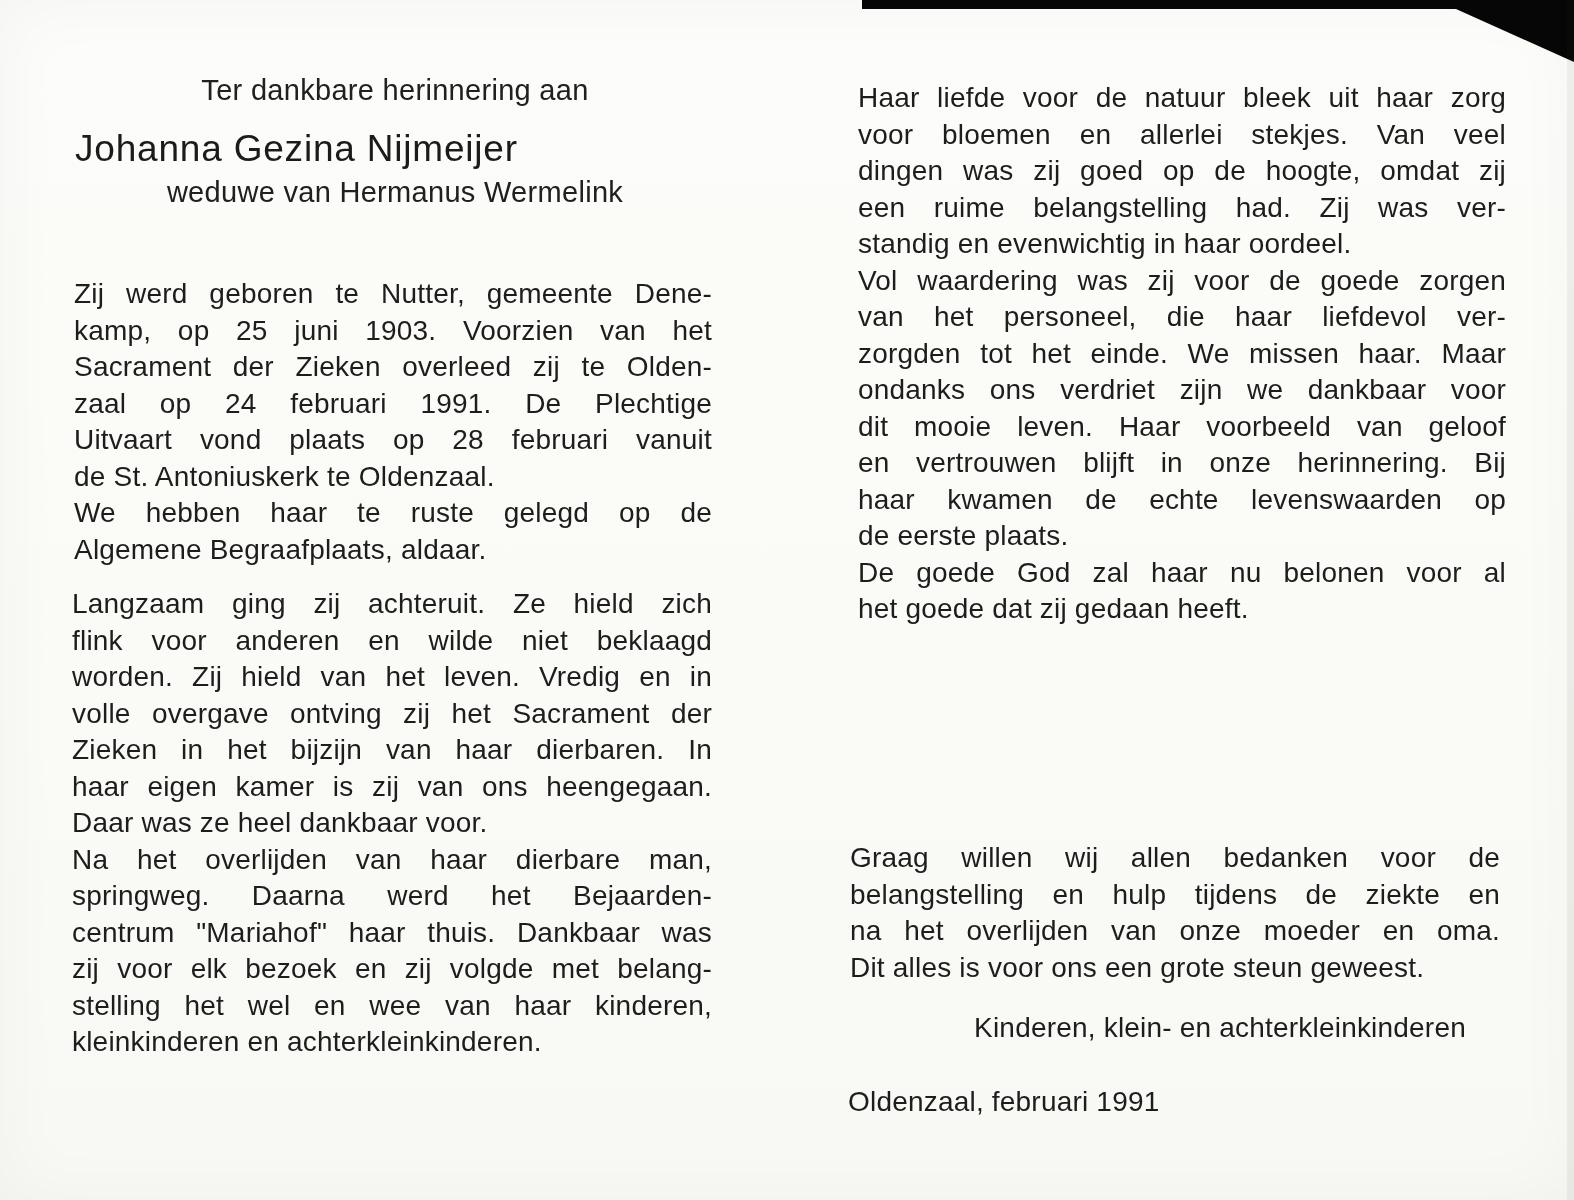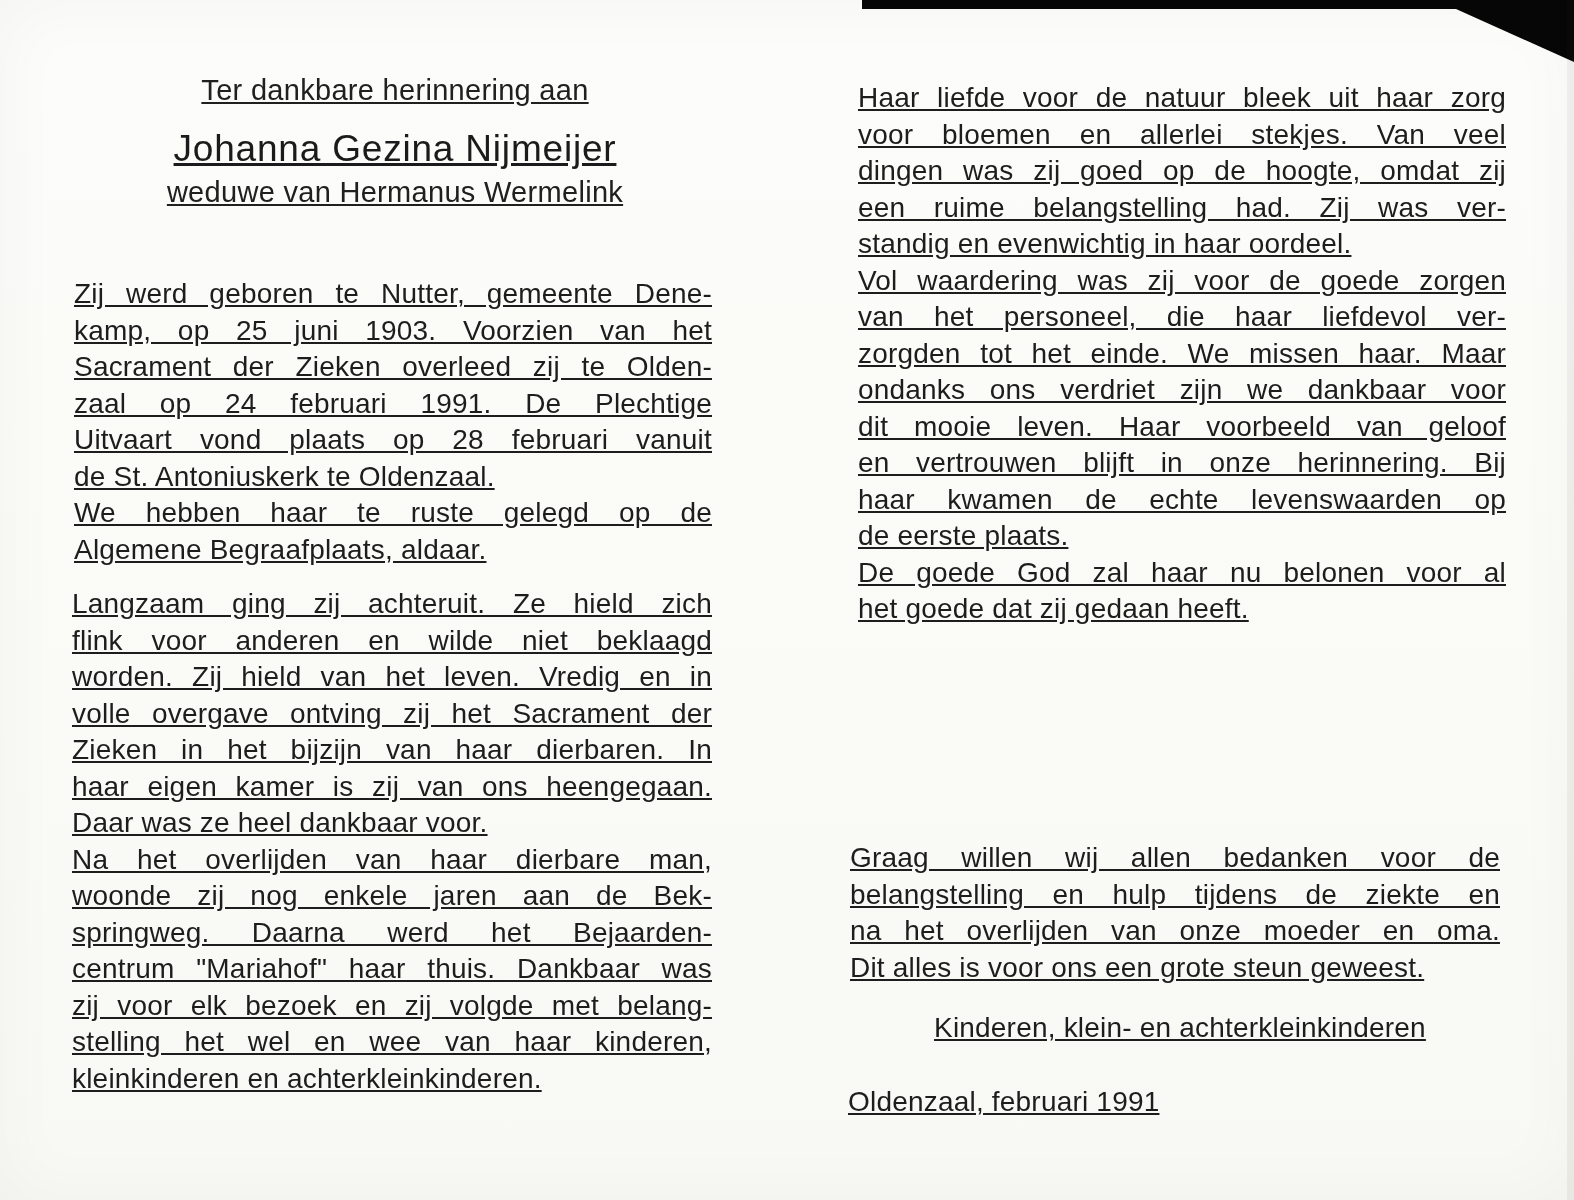--- a/index.html
+++ b/index.html
@@ -10,21 +10,21 @@
   }
   .card {
     position: relative;
     width: 1574px;
     height: 1200px;
     background: linear-gradient(180deg, #fcfcfa 0%, #fafaf6 60%, #f8f8f4 100%);
     color: #1d1d1d;
     overflow: hidden;
     box-shadow: inset 0 0 70px rgba(0,0,0,0.035);
   }
-  .abs { position: absolute; text-decoration: underline; }
+  .abs { position: absolute; }
 
   
   .top-bar {
     position: absolute;
     left: 862px; top: 0;
     width: 712px; height: 9px;
     background: #060606;
   }
   .corner {
     position: absolute;
@@ -42,21 +42,20 @@
 
   
   .header-intro, .subtitle {
     font-size: 29px;
     text-align: center;
     letter-spacing: 0.3px;
     color: #202020;
   }
   .name {
     font-size: 37px;
-    text-align: center;
     letter-spacing: 0.8px;
     color: #1b1b1b;
   }
 
   
   .para .line {
     font-size: 28px;
     line-height: 36.5px;
     letter-spacing: 0.2px;
     text-align: justify;
@@ -64,20 +63,21 @@
     white-space: normal;
     color: #1d1d1d;
   }
   .para .line.noj { text-align-last: auto; }
 
   .signature {
     font-size: 28px;
     letter-spacing: 0.2px;
     text-indent: 76px;
     color: #1d1d1d;
+    text-align: center;
   }
   .dateline {
     font-size: 28px;
     letter-spacing: 0.2px;
     color: #1d1d1d;
   }
 </style>
 </head>
 <body>
 
@@ -106,21 +106,20 @@
 
   <div class="abs para" style="left:72px; top:586px; width:640px;">
       <div class="line">Langzaam ging zij achteruit. Ze hield zich</div>
       <div class="line">flink voor anderen en wilde niet beklaagd</div>
       <div class="line">worden. Zij hield van het leven. Vredig en in</div>
       <div class="line">volle overgave ontving zij het Sacrament der</div>
       <div class="line">Zieken in het bijzijn van haar dierbaren. In</div>
       <div class="line">haar eigen kamer is zij van ons heengegaan.</div>
       <div class="line noj">Daar was ze heel dankbaar voor.</div>
       <div class="line">Na het overlijden van haar dierbare man,</div>
-      <div class="line">woonde zij nog enkele jaren aan de Bek-</div>
       <div class="line">springweg. Daarna werd het Bejaarden-</div>
       <div class="line">centrum "Mariahof" haar thuis. Dankbaar was</div>
       <div class="line">zij voor elk bezoek en zij volgde met belang-</div>
       <div class="line">stelling het wel en wee van haar kinderen,</div>
       <div class="line noj">kleinkinderen en achterkleinkinderen.</div>
     </div>
 
   <div class="abs para" style="left:858px; top:80px; width:648px;">
       <div class="line">Haar liefde voor de natuur bleek uit haar zorg</div>
       <div class="line">voor bloemen en allerlei stekjes. Van veel</div>

